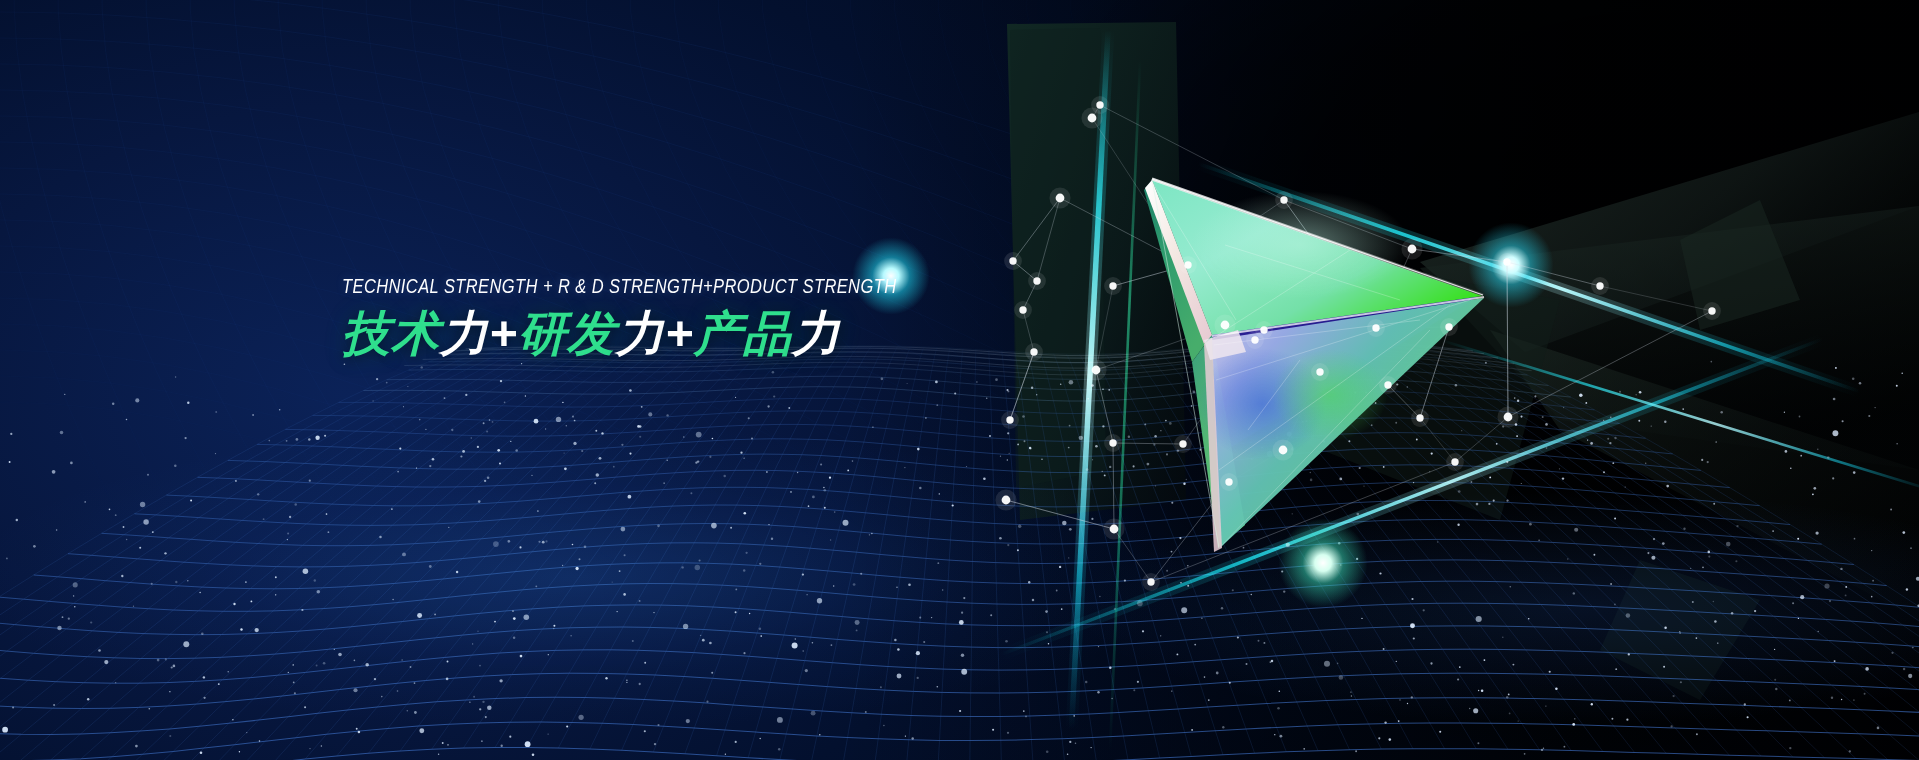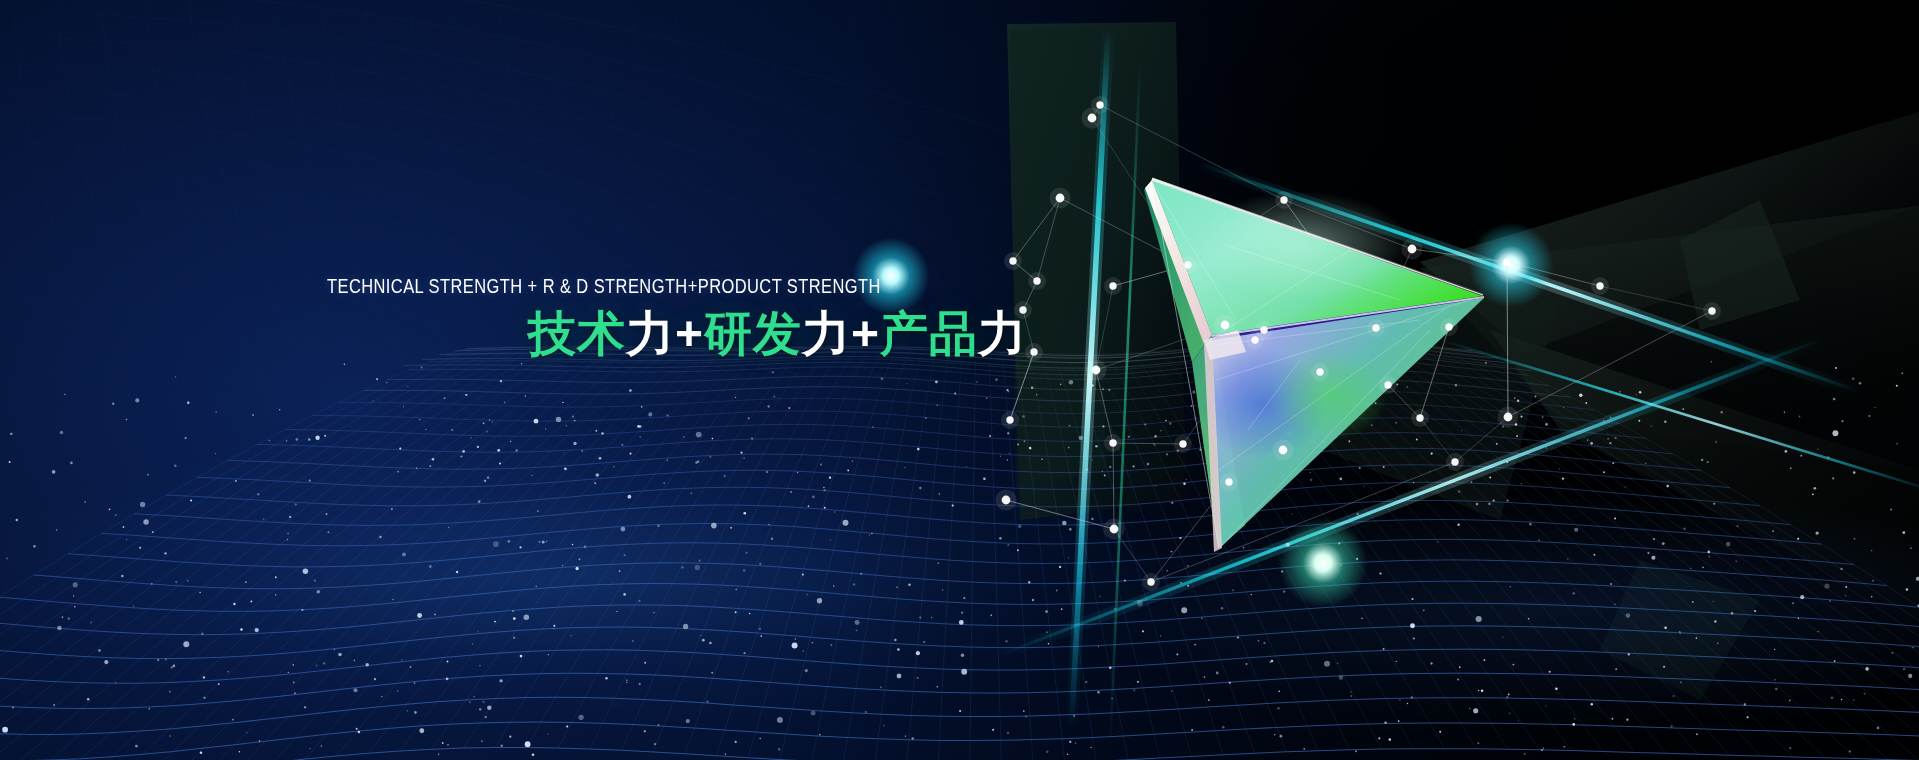--- a/index.html
+++ b/index.html
@@ -44,24 +44,25 @@
       radial-gradient(ellipse 640px 150px at 82% 80%, rgba(40,100,210,0.16) 0%, rgba(0,0,0,0) 78%);
     mix-blend-mode:screen;
   }
 
   
   #particles{mix-blend-mode:screen;}
 
   
   #text-block{
     position:absolute;
-    left:327px;
+    left:342px;
     top:277px;
     width:700px;
     z-index:40;
+    font-style:italic;
   }
   #eyebrow{
     font-family:"Liberation Sans", sans-serif;
     font-size:19.5px;
     letter-spacing:.5px;
     line-height:1;
     color:#ffffff;
     font-weight:400;
     white-space:nowrap;
     transform:scaleX(.845);
@@ -69,21 +70,20 @@
     text-shadow:0 0 10px rgba(120,170,255,.30);
   }
   #headline{
     margin-top:11px;
     font-size:48px;
     line-height:1.08;
     font-weight:700;
     white-space:nowrap;
     letter-spacing:1px;
     text-shadow:0 2px 14px rgba(0,0,0,.55), 0 0 26px rgba(20,200,140,.18);
-    text-align:right;
   }
   #headline .g{color:#2fdf8d;}
   #headline .w{color:#ffffff;}
 
   
   #graphic{position:absolute;inset:0;z-index:30;}
   #graphic svg{position:absolute;inset:0;width:1919px;height:760px;}
 
   
   #streaks{mix-blend-mode:screen;}

